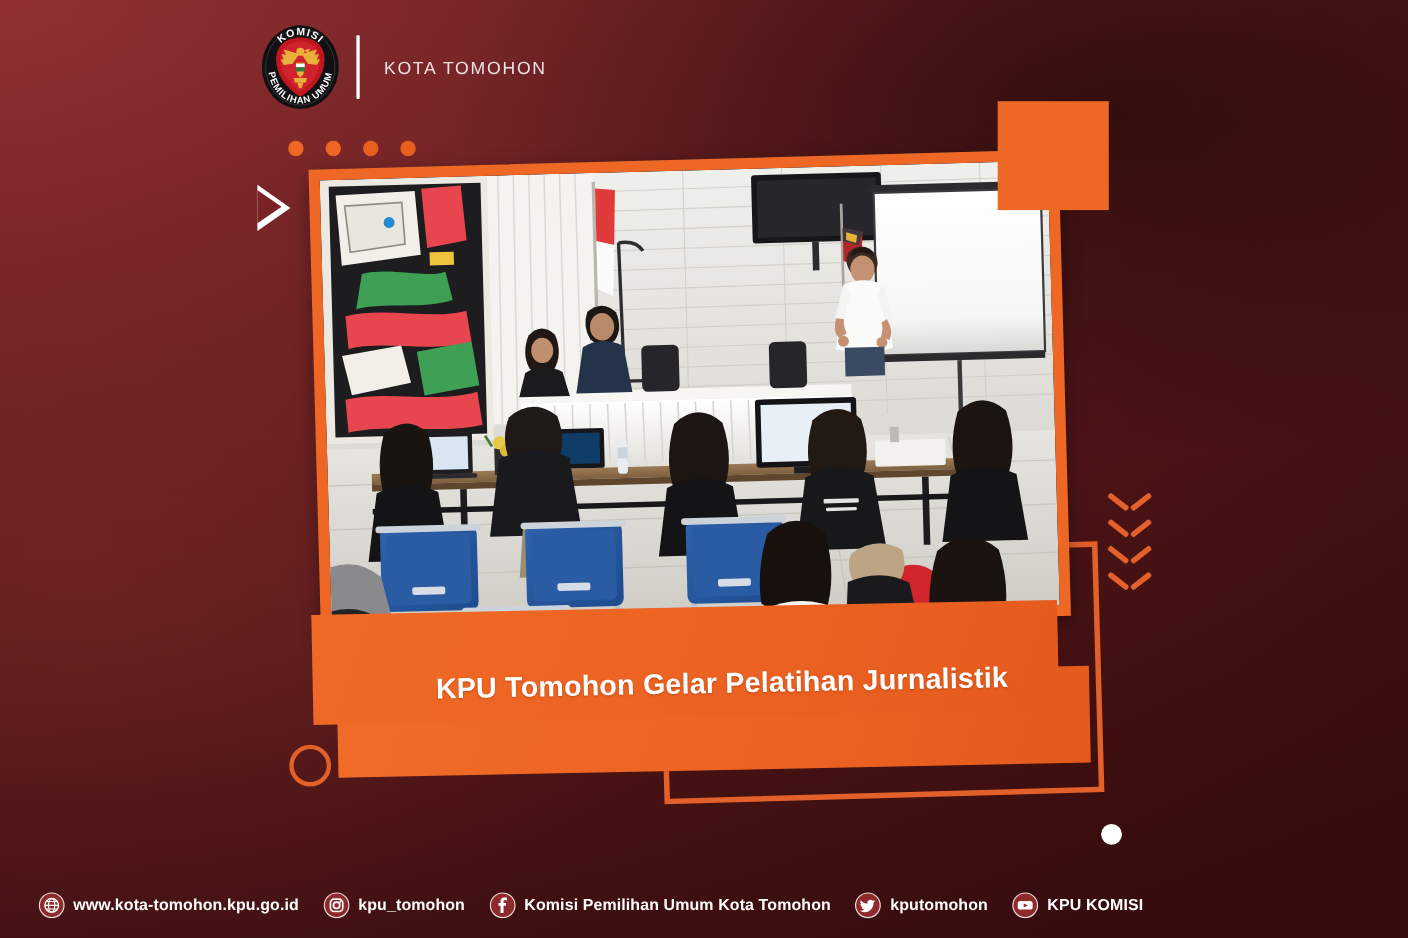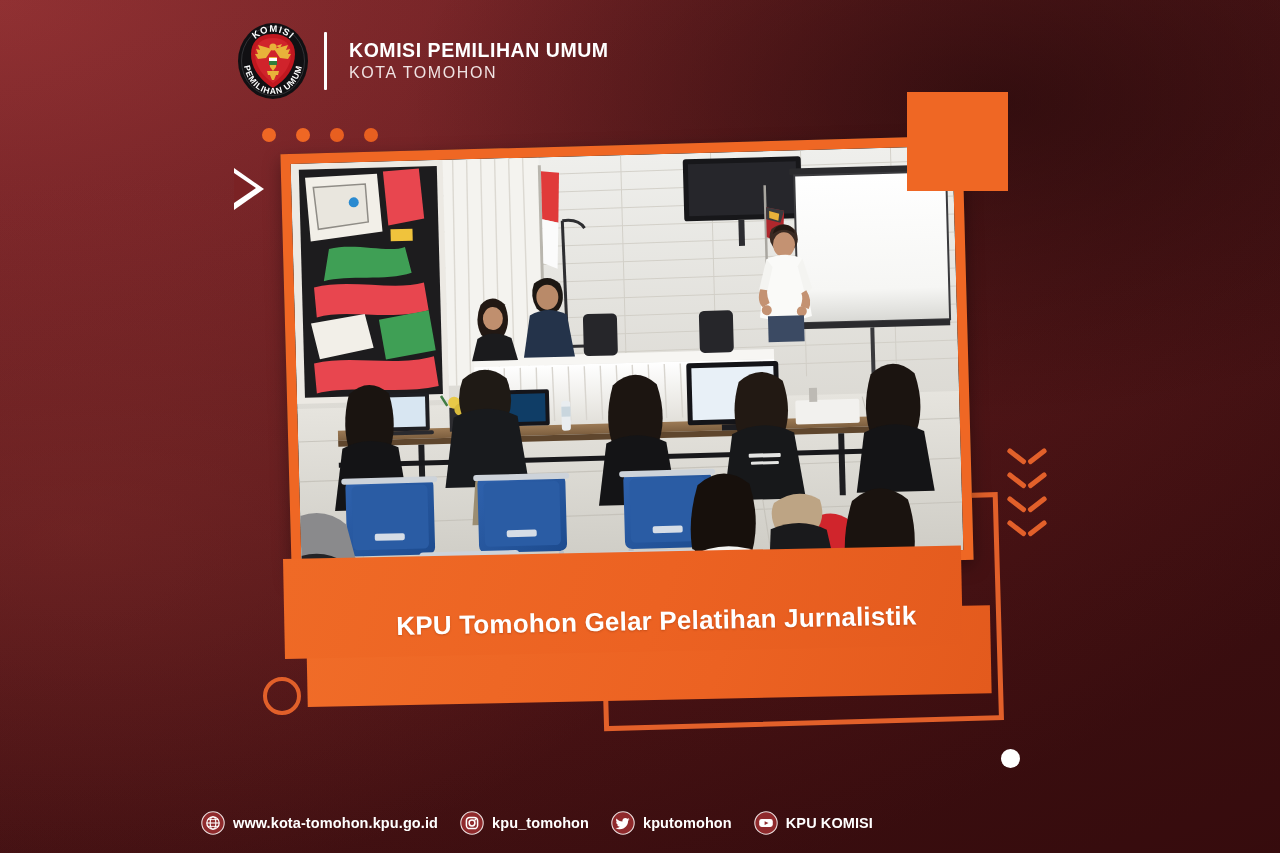--- a/index.html
+++ b/index.html
@@ -212,21 +212,20 @@
         </text>
         <text font-family="Liberation Sans, sans-serif" font-size="8.6" font-weight="bold" fill="#ffffff" letter-spacing="0.8">
           <textPath href="#arcBot" startOffset="50%" text-anchor="middle">PEMILIHAN UMUM</textPath>
         </text>
       </svg>
     </div>
 
     <div class="header-sep"></div>
 
     <div class="header-text">
-      <div class="header-title">KOMISI PEMILIHAN UMUM</div>
       <div class="header-sub">KOTA TOMOHON</div>
     </div>
   </div>
 
   <div class="dots-row">
     <span class="dot-sm"></span>
     <span class="dot-sm"></span>
     <span class="dot-sm"></span>
     <span class="dot-sm"></span>
   </div>
@@ -600,20 +599,29 @@
         <svg width="24" height="24" viewBox="0 0 24 24">
           <circle cx="12" cy="12" r="11.2" fill="#8f2a2c" stroke="#e8dcdc" stroke-width="1.1"></circle>
           <rect x="6.4" y="6.4" width="11.2" height="11.2" rx="3.4" fill="none" stroke="#ffffff" stroke-width="1.5"></rect>
           <circle cx="12" cy="12" r="2.9" fill="none" stroke="#ffffff" stroke-width="1.5"></circle>
           <circle cx="15.4" cy="8.6" r="1" fill="#ffffff"></circle>
         </svg>
       </span>
       <span class="social-label">kpu_tomohon</span>
     </div>
 
+    <div class="social-item">
+      <span class="social-icon">
+        <svg width="24" height="24" viewBox="0 0 24 24">
+          <circle cx="12" cy="12" r="11.2" fill="#8f2a2c" stroke="#e8dcdc" stroke-width="1.1"></circle>
+          <path d="M13.9 7.4h1.9V4.9h-2.6c-2 0-3.2 1.2-3.2 3.2v1.8H8.2v2.6H10v6.6h2.8v-6.6h2l.3-2.6h-2.3V8.5c0-.7.3-1.1 1.1-1.1Z" fill="#ffffff"></path>
+        </svg>
+      </span>
+      <span class="social-label">Komisi Pemilihan Umum Kota Tomohon</span>
+    </div>
 
     <div class="social-item">
       <span class="social-icon">
         <svg width="24" height="24" viewBox="0 0 24 24">
           <circle cx="12" cy="12" r="11.2" fill="#8f2a2c" stroke="#e8dcdc" stroke-width="1.1"></circle>
           <path d="M18.6 8.2c-.5.2-1 .4-1.6.5.6-.3 1-.9 1.2-1.6-.5.3-1.1.6-1.8.7-.5-.6-1.3-.9-2.1-.9-1.6 0-2.9 1.3-2.9 2.9 0 .2 0 .4.1.7-2.4-.1-4.6-1.3-6-3.1-.3.4-.4.9-.4 1.5 0 1 .5 1.9 1.3 2.4-.5 0-.9-.1-1.3-.4 0 1.4 1 2.6 2.3 2.9-.2.1-.5.1-.8.1-.2 0-.4 0-.5-.1.4 1.2 1.5 2 2.7 2-1 .8-2.2 1.2-3.6 1.2h-.7c1.3.8 2.8 1.3 4.4 1.3 5.3 0 8.2-4.4 8.2-8.2v-.4c.6-.4 1.1-.9 1.5-1.5Z" fill="#ffffff"></path>
         </svg>
       </span>
       <span class="social-label">kputomohon</span>
     </div>

